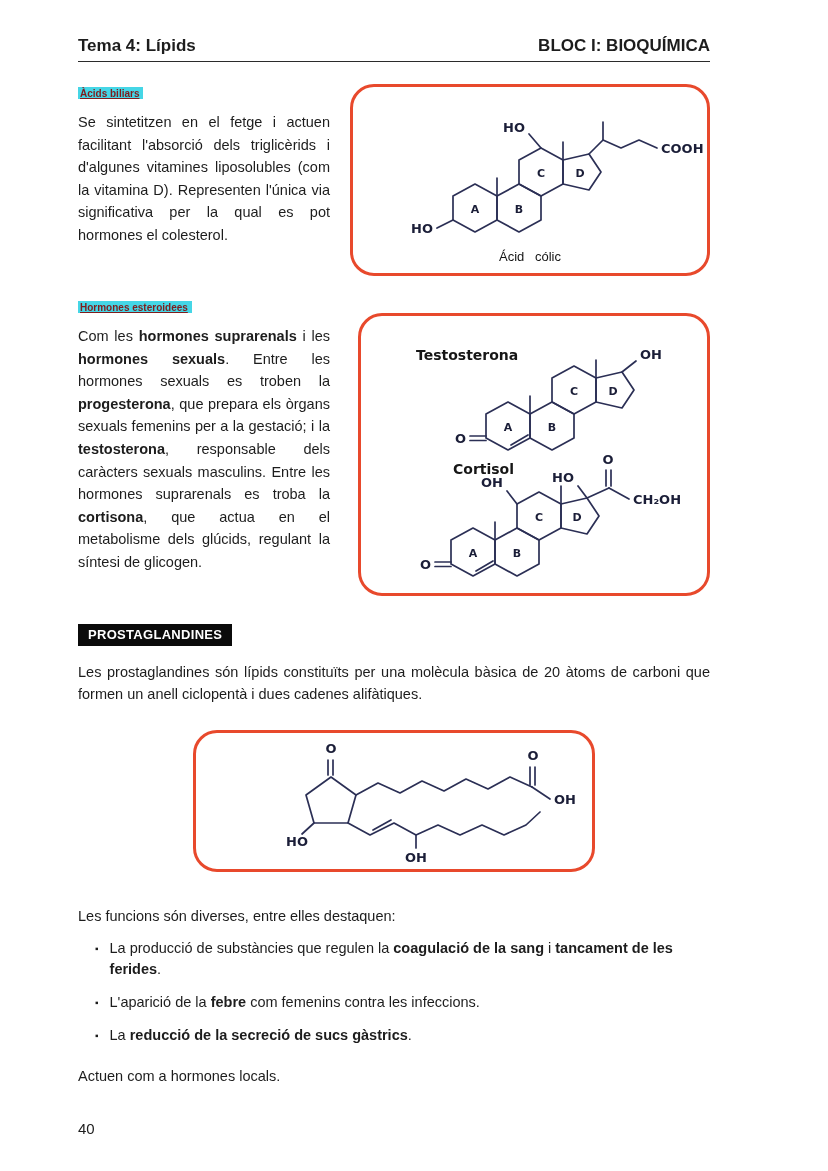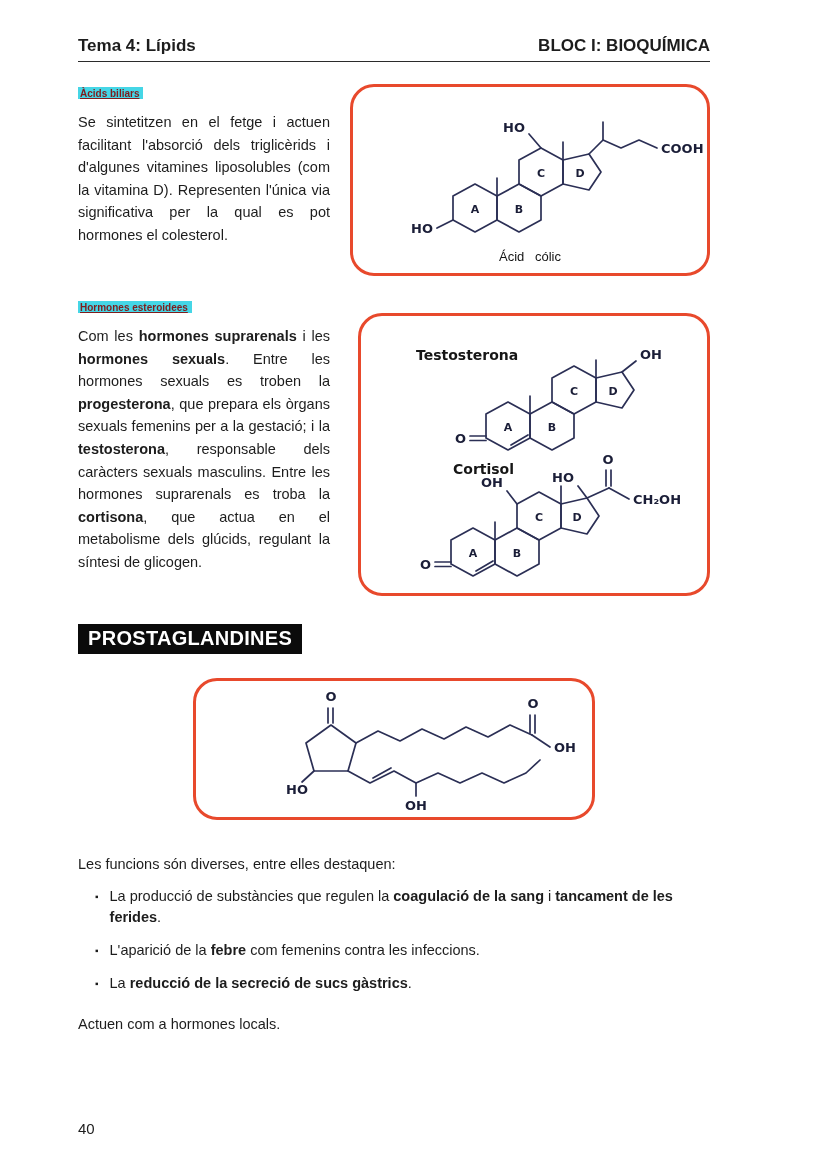--- a/index.html
+++ b/index.html
@@ -24,21 +24,21 @@
   .col-text{width:252px;flex:none;}
   .col-text p{margin:11px 0 0;text-align:justify;line-height:1.56;}
   .fig-spacer{flex:1;}
   .figure{border:3px solid var(--figure-border);border-radius:24px;position:relative;background:#fff;}
   .figure-cholic{width:360px;height:192px;}
   .figure-steroids{width:352px;height:283px;margin-top:15px;}
   .figure-prosta{width:402px;height:142px;margin:24px auto 0;}
   .fig-caption{position:absolute;left:0;right:0;bottom:9px;text-align:center;
     font-size:13px;word-spacing:7px;color:#141414;}
   .black-heading{display:inline-block;background:var(--heading-bg);color:var(--heading-fg);
-    font-weight:700;font-size:20px;padding:3px 10px 4px;margin-top:28px;letter-spacing:.3px;}
+    font-weight:700;font-size:13px;padding:3px 10px 4px;margin-top:28px;letter-spacing:.3px;}
   .full-para{margin:16px 0 0;text-align:justify;line-height:1.5;}
   .functions-intro{margin:36px 0 0;}
   ul.bullets{list-style:none;margin:14px 0 0;padding:0 0 0 17px;}
   ul.bullets li{display:flex;gap:11px;margin-bottom:12px;line-height:1.45;}
   .bullet-marker{font-size:10px;line-height:21px;flex:none;}
   .closing{margin:22px 0 0;}
   .page-number{position:absolute;left:78px;bottom:34px;font-size:15px;}
   .struct{display:block;margin:0 auto;}
   .struct polygon,.struct polyline,.struct line{fill:none;stroke:var(--ink);
     stroke-width:1.7;stroke-linecap:round;stroke-linejoin:round;}
@@ -139,20 +139,21 @@
         <text class="ring-label" x="112" y="241">A</text>
         <text class="ring-label" x="156" y="241">B</text>
         <text class="ring-label" x="178" y="205">C</text>
         <text class="ring-label" x="216" y="205">D</text>
       </svg>
     </div>
   </div>
 
   <div>
     <span class="black-heading">PROSTAGLANDINES</span>
+    <p class="full-para">Les prostaglandines són lípids constituïts per una molècula bàsica de 20 àtoms de carboni que formen un anell ciclopentà i dues cadenes alifàtiques.</p>
 
     <div class="figure figure-prosta">
       <svg class="struct" width="396" height="136" viewBox="0 0 396 136">
         <polygon points="135,44 160,62 152,90 118,90 110,62"></polygon>
         <line x1="132" y1="42" x2="132" y2="27"></line>
         <line x1="137" y1="42" x2="137" y2="27"></line>
         <polyline points="160,62 182,50 204,60 226,48 248,58 270,46 292,56 314,44 336,54"></polyline>
         <line x1="334" y1="52" x2="334" y2="34"></line>
         <line x1="339" y1="52" x2="339" y2="34"></line>
         <line x1="336" y1="54" x2="354" y2="66"></line>

